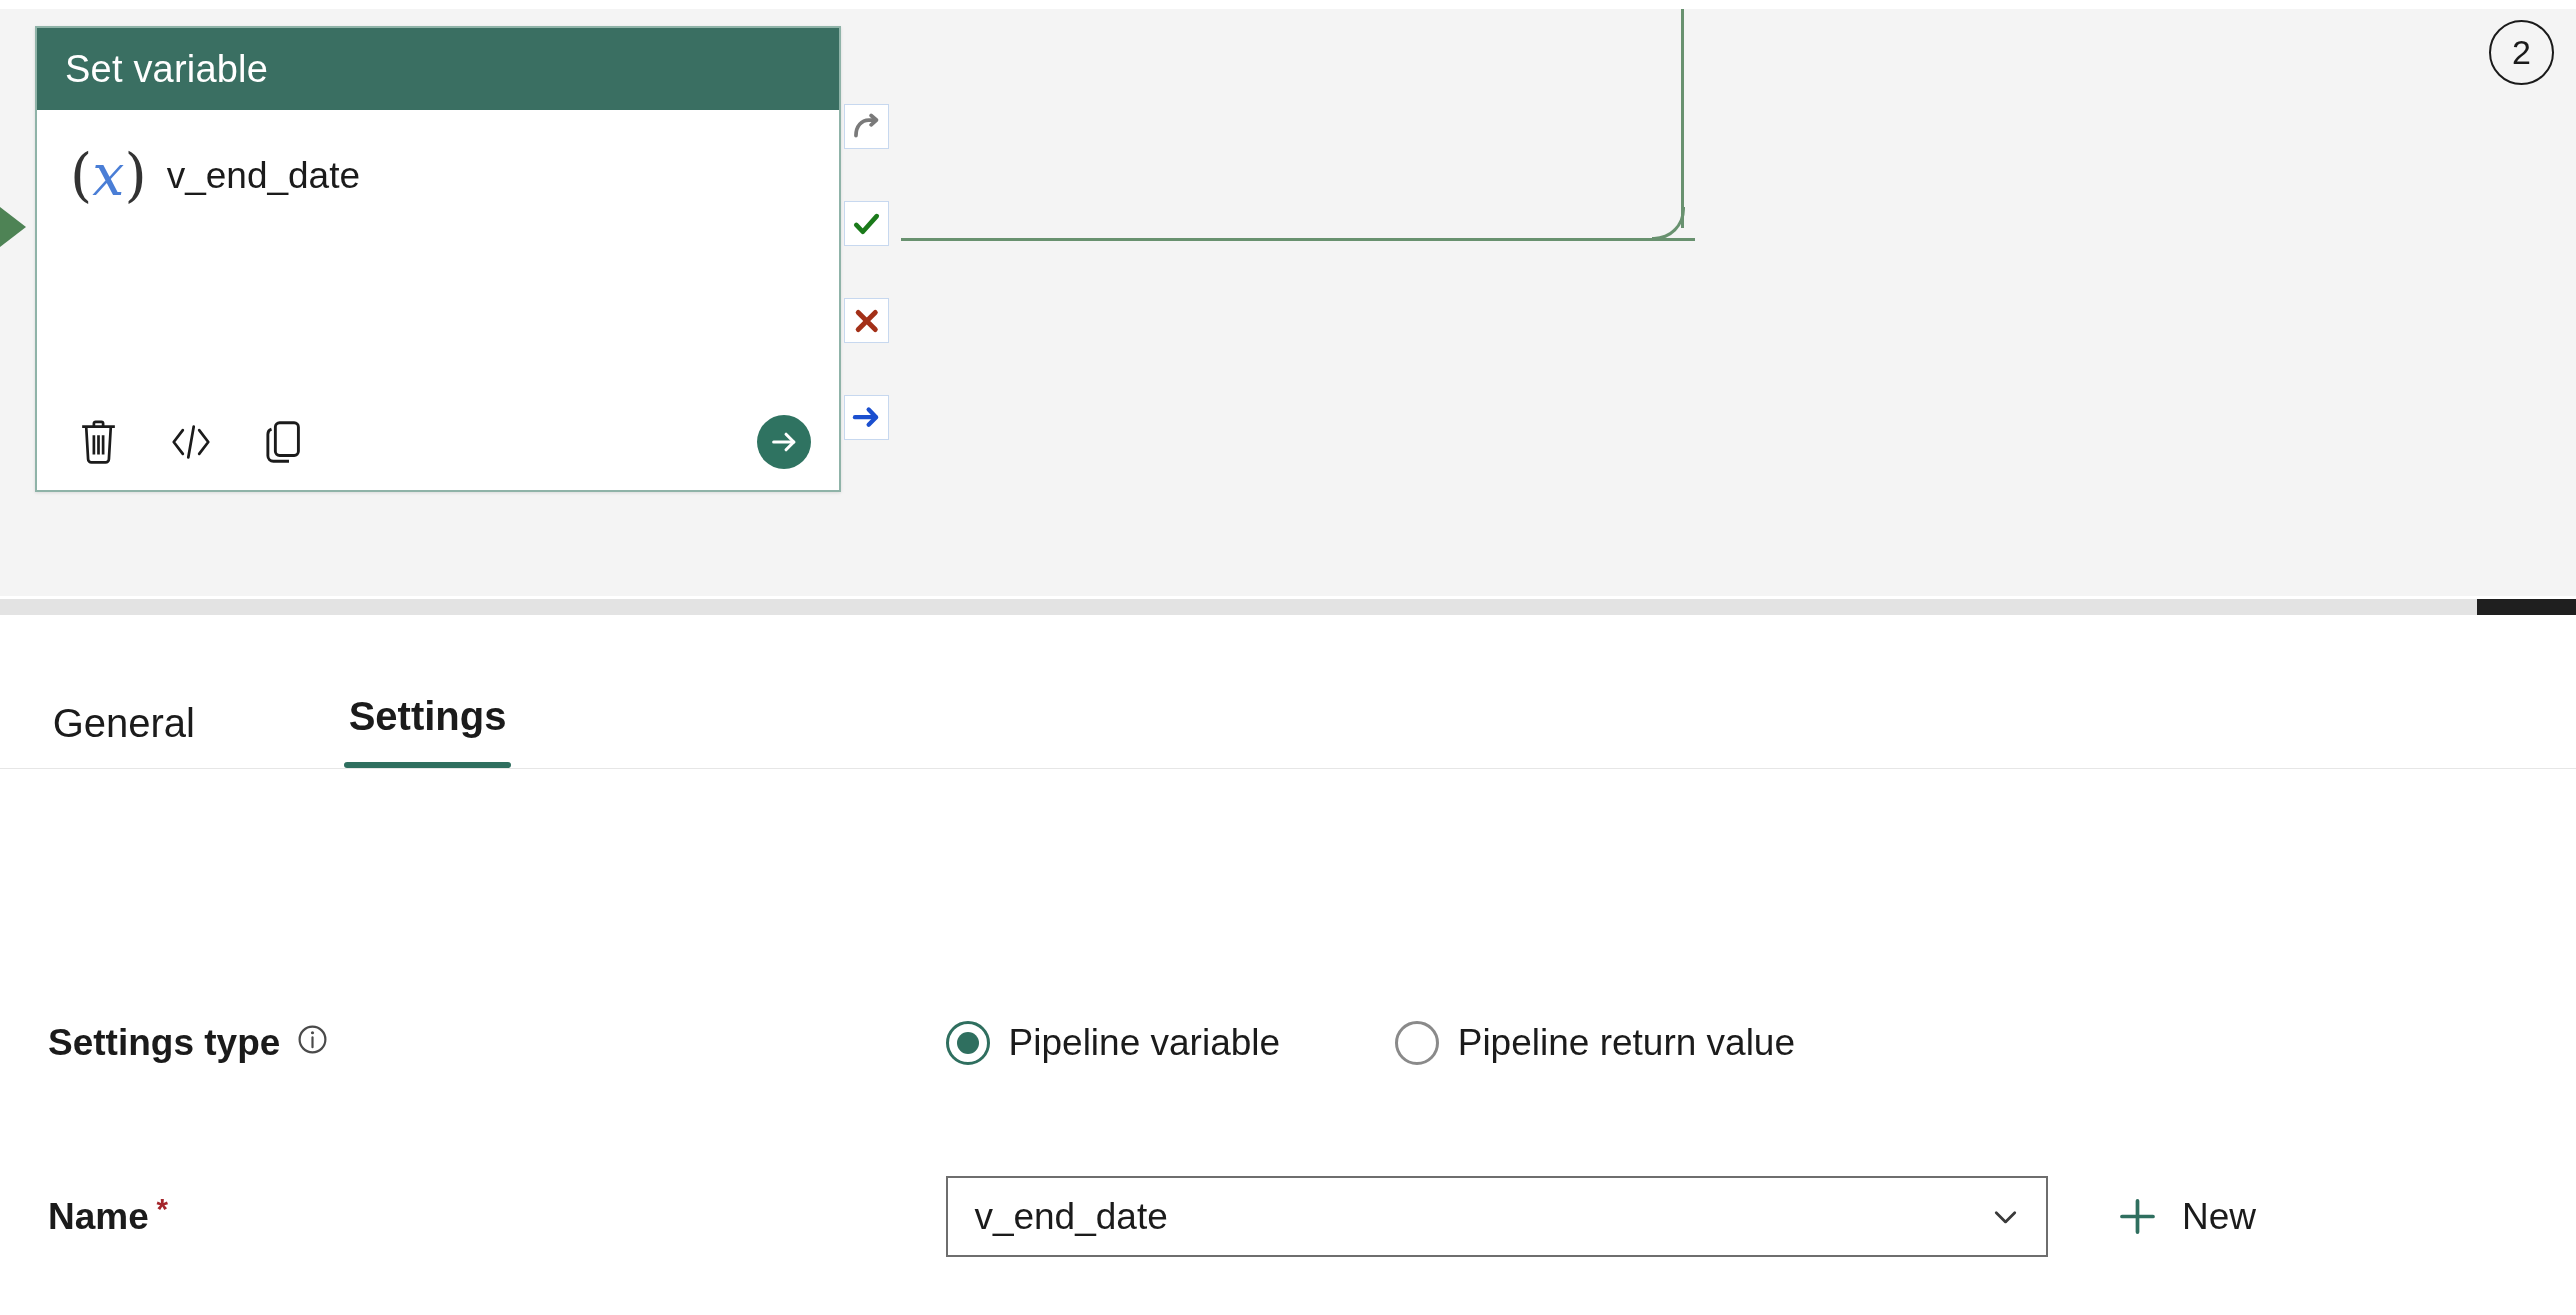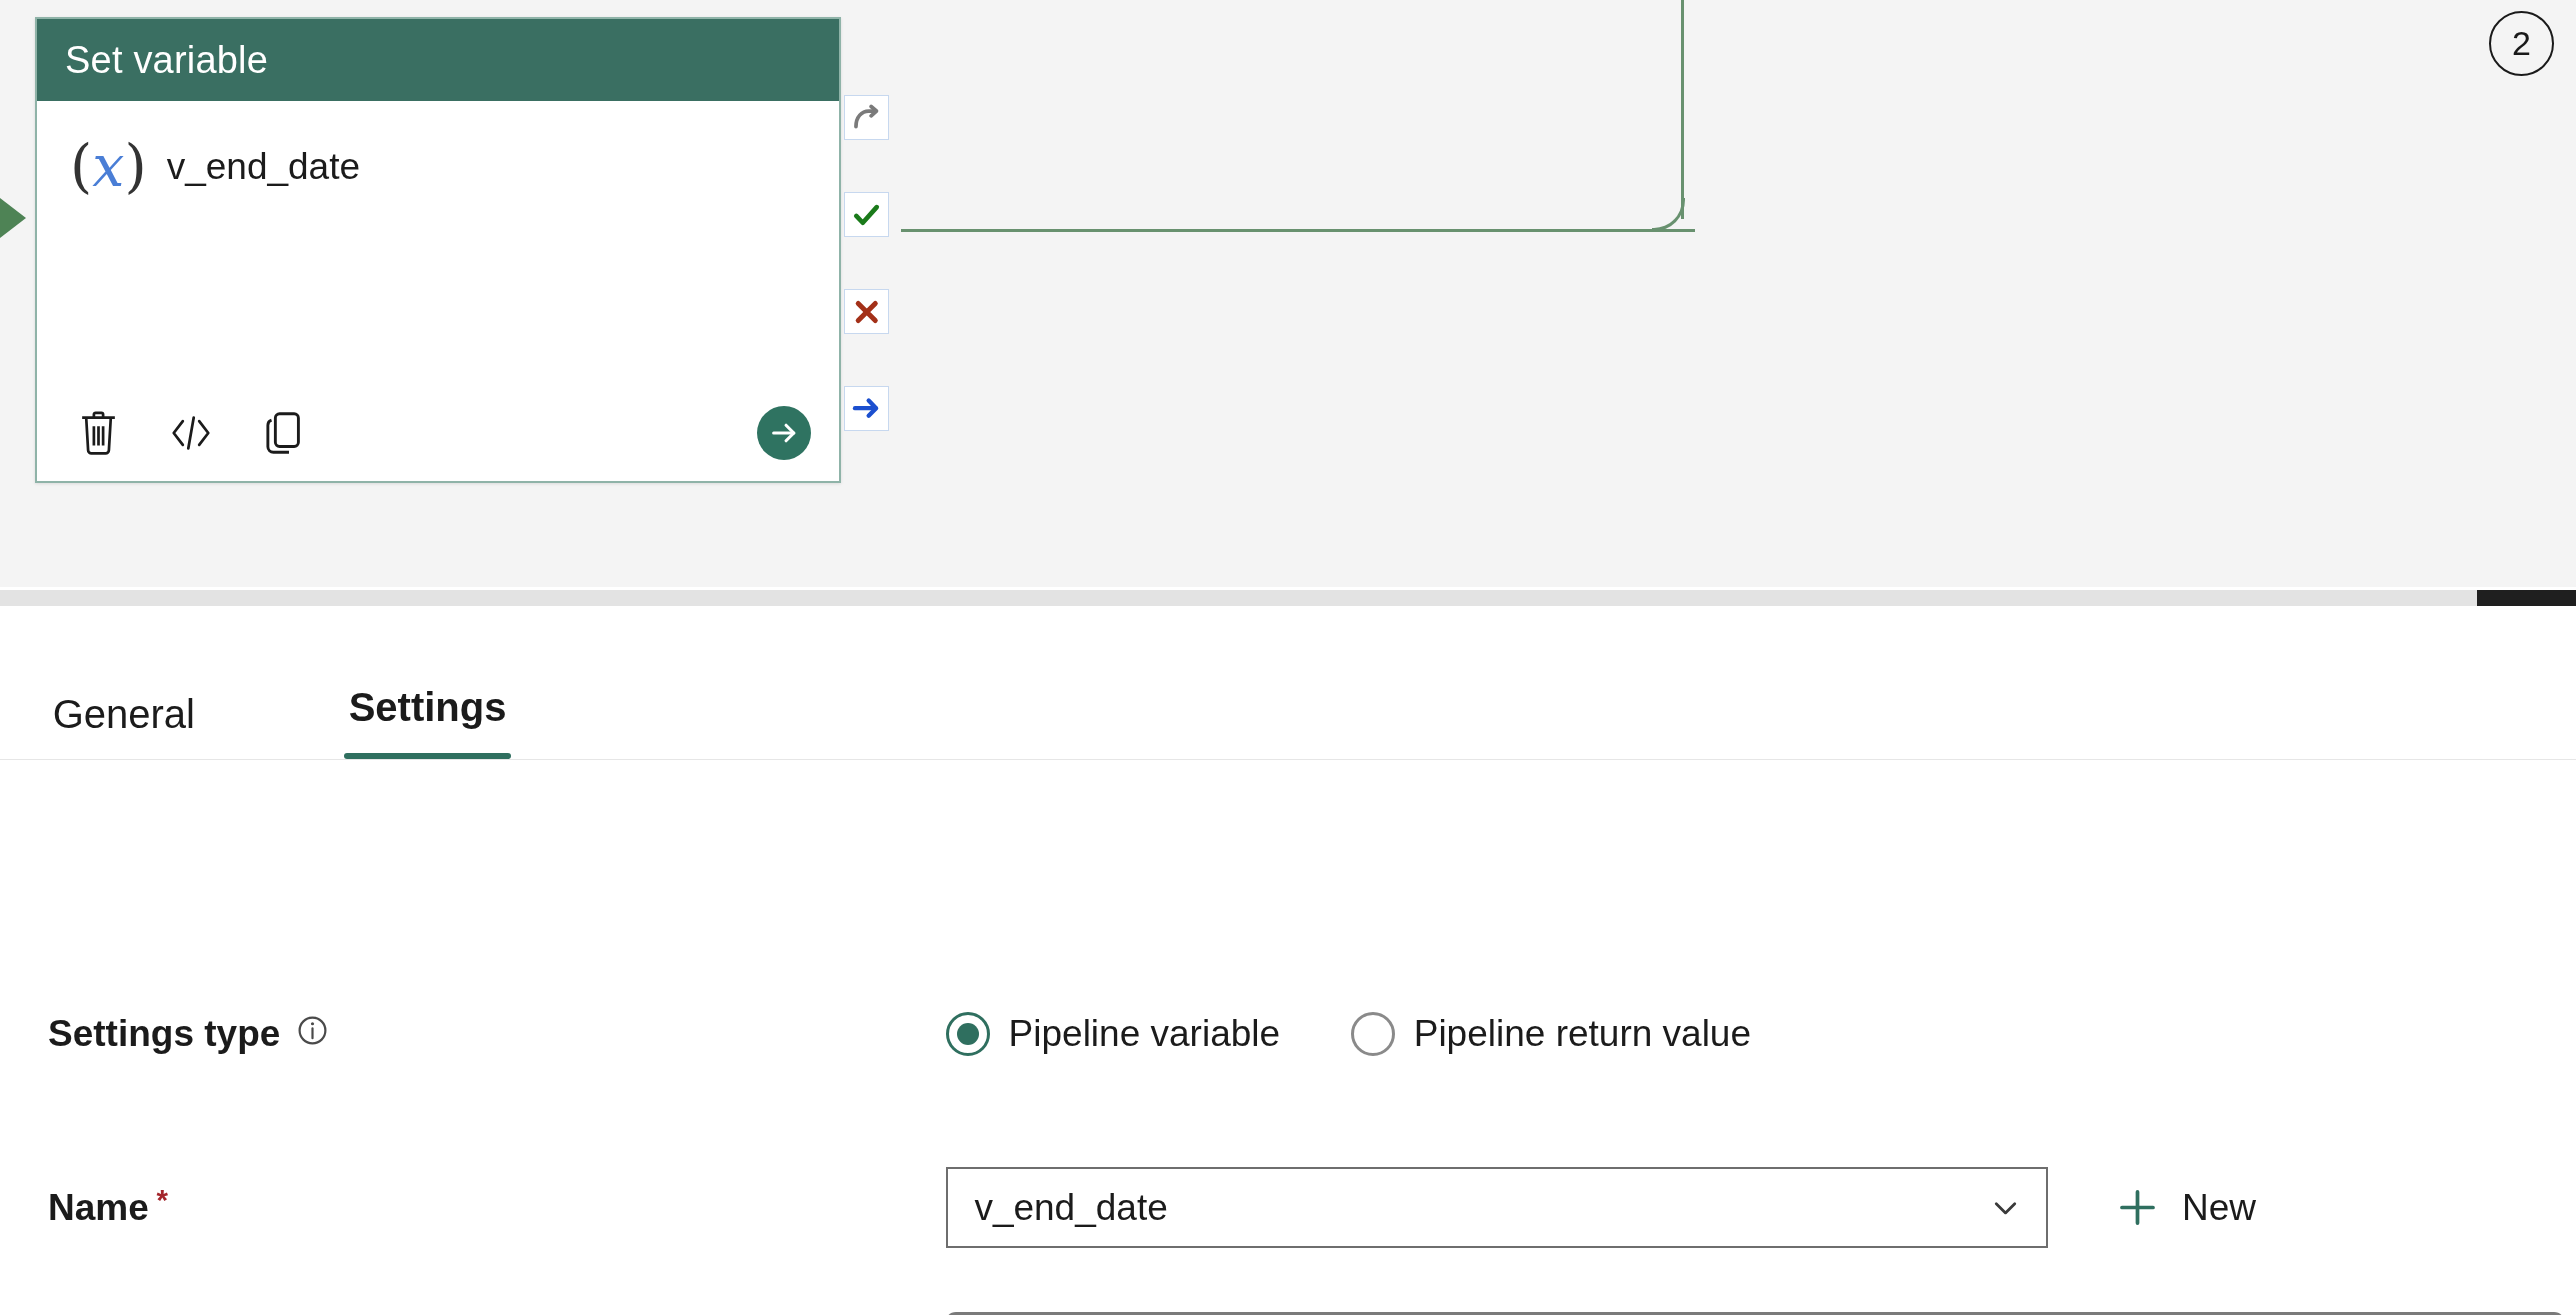--- a/index.html
+++ b/index.html
@@ -3,21 +3,21 @@
 <meta charset="utf-8">
 <style>
   html, body {
     margin: 0; padding: 0;
     width: 2576px; height: 1316px;
     overflow: hidden;
     background: #ffffff;
     font-family: "Liberation Sans", sans-serif;
   }
 
-  #root { position: relative; width: 2576px; height: 1088px; }
+  #root { position: relative; width: 2576px; height: 1088px; margin-top: 9px; }
 
   
   .canvas {
     position: absolute; left: 0; top: 0;
     width: 2576px; height: 587px;
     background: #f4f4f4;
     overflow: hidden;
   }
 
   
@@ -233,21 +233,21 @@
     width: 33px; height: 33px;
     margin-left: 15.5px;
     position: relative;
     top: -3.1px;
   }
 
   
   .radio-group {
     position: absolute;
     left: 946px;
-    display: flex; align-items: center;
+    display: flex; align-items: center; gap: 44px;
   }
   .radio {
     display: flex; align-items: center;
     margin-right: 71px;
     cursor: pointer;
   }
   .radio-mark {
     width: 44px; height: 44px;
     border-radius: 50%;
     border: 3.1px solid #8a8a8a;

